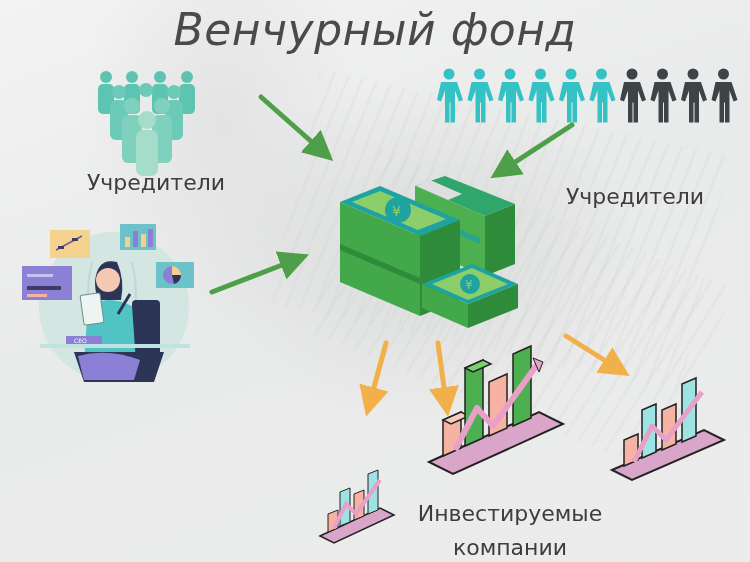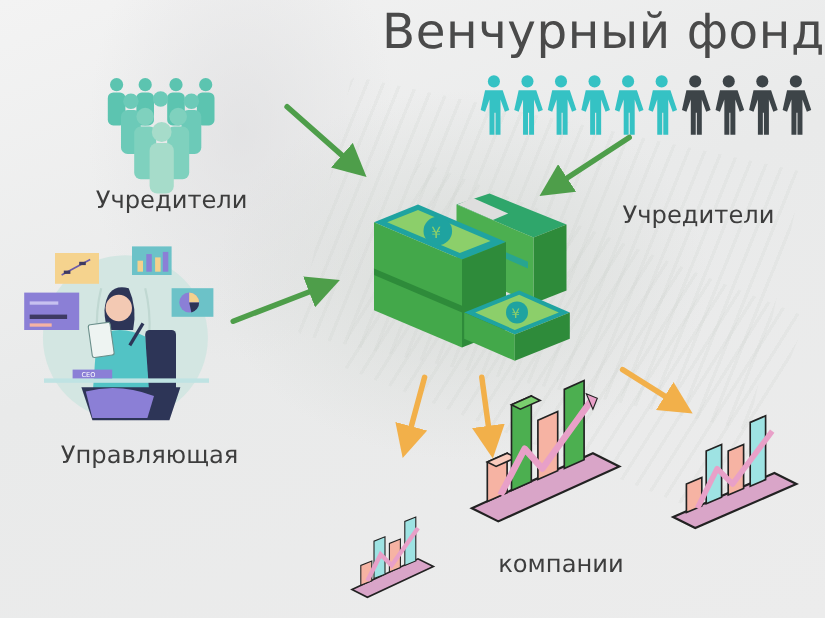--- a/index.html
+++ b/index.html
@@ -15,21 +15,21 @@
       radial-gradient(ellipse 200px 300px at 220px 120px, rgba(220,220,222,0.6), rgba(238,238,238,0) 70%),
       linear-gradient(160deg, #f3f3f3 0%, #e9eaea 45%, #ececec 100%);
   }
   .bg-note {
     position: absolute; border-radius: 6px;
     background: repeating-linear-gradient(100deg, rgba(200,205,200,0.25) 0 3px, rgba(235,235,235,0) 3px 14px);
     opacity: 0.7;
   }
   .title {
     position: absolute; left: 0; width: 750px; top: 4px;
-    text-align: right; font-size: 44px; color: #4a4a4a; letter-spacing: 0.5px;
+    text-align: center; font-size: 44px; color: #4a4a4a; letter-spacing: 0.5px; font-style: italic;
   }
   .label { position: absolute; color: #3d3d3d; font-size: 22px; text-align: center; line-height: 34px; }
   svg { position: absolute; overflow: visible; }
 </style>
 </head>
 <body>
 
 <div class="bg"></div>
 <div class="bg-note" style="left:290px;top:110px;width:420px;height:240px;transform:rotate(12deg);"></div>
 <div class="bg-note" style="left:330px;top:210px;width:380px;height:200px;transform:rotate(22deg);"></div>
@@ -117,21 +117,20 @@
   <path d="M66 84 q20 -12 44 0 l4 56 h-52 z" fill="#52c3c5"></path>
   <rect x="60" y="72" width="20" height="30" rx="2" fill="#eef4f2" stroke="#6b8f8b" stroke-width="1" transform="rotate(-8 70 87)"></rect>
   <line x1="96" y1="92" x2="108" y2="72" stroke="#2d3557" stroke-width="3"></line>
   <rect x="18" y="122" width="150" height="4" fill="#bfe3e3"></rect>
   <rect x="44" y="114" width="36" height="8" fill="#8b7fd6"></rect>
   <text x="52" y="121" font-size="6" fill="#ffffff" font-family="DejaVu Sans, sans-serif">CEO</text>
   <path d="M52 130 h90 l-10 30 h-70 z" fill="#2d3557"></path>
   <path d="M56 134 q30 -8 62 4 l-6 20 h-50 z" fill="#8b7fd6"></path>
 </svg>
 <div class="label" style="left:36px;top:398px;width:200px;">
-  <div>Управляющая</div>
 </div>
 
 <svg width="190" height="160" style="left:330px;top:172px;" viewBox="0 0 190 160">
 
   <path d="M85 14 l30 -10 l70 28 l-30 12 z" fill="#2fa66b"></path>
   <path d="M100 8 l32 14 l-14 6 l-32 -14 z" fill="#dedede"></path>
   <path d="M155 44 l30 -12 v60 l-30 12 z" fill="#2e8b3a"></path>
   <path d="M85 14 l70 30 v60 l-70 -30 z" fill="#4caf50"></path>
   <path d="M90 40 l60 26 v6 l-60 -26 z" fill="#1fa3a0" opacity="0.8"></path>
 
@@ -197,14 +196,15 @@
 </svg>
 <svg width="80" height="80" style="left:318px;top:470px;" viewBox="0 0 80 80">
   <path d="M2 66 l60 -28 l14 7 l-60 28 z" fill="#d9a5c8" stroke="#222" stroke-width="1.5"></path>
   <path d="M10 62 v-18 l10 -4 v18 z" fill="#f6b3a3" stroke="#222" stroke-width="1"></path>
   <path d="M22 56 v-34 l10 -4 v34 z" fill="#9ee3e3" stroke="#222" stroke-width="1"></path>
   <path d="M36 50 v-26 l10 -4 v26 z" fill="#f6b3a3" stroke="#222" stroke-width="1"></path>
   <path d="M50 44 v-40 l10 -4 v40 z" fill="#9ee3e3" stroke="#222" stroke-width="1"></path>
   <path d="M16 58 l12 -24 l10 10 l24 -34" stroke="#e8a0c8" stroke-width="4" fill="none"></path>
 </svg>
 <div class="label" style="left:400px;top:497px;width:220px;">
+  <div>Инвестируемые</div>
   <div>компании</div>
 </div>
 
 </body></html>

